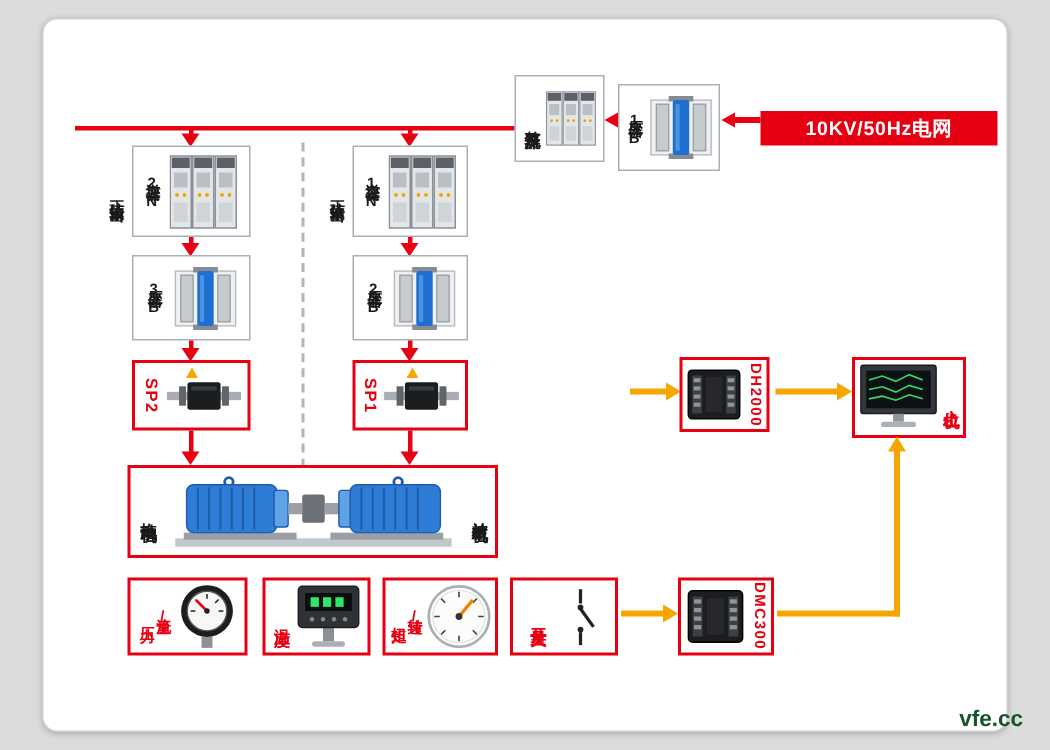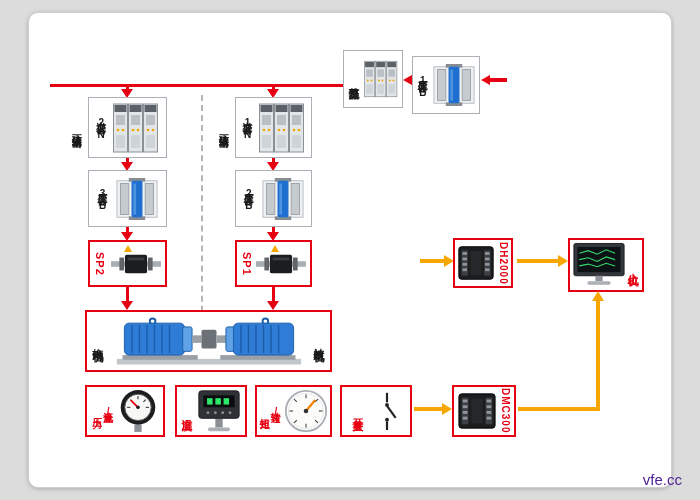--- a/index.html
+++ b/index.html
@@ -46,22 +46,22 @@
   .ah.up-yel{border-left:6px solid transparent;border-right:6px solid transparent;border-bottom:10px solid var(--yellow);}
   .ah.up-yel-sm{border-left:4px solid transparent;border-right:4px solid transparent;border-bottom:7px solid var(--yellow);}
   .banner{
     position:absolute;background:var(--red);color:#fff;font-weight:bold;
     font-size:13px;display:flex;align-items:center;justify-content:center;
     letter-spacing:.5px;
   }
   .dashed{position:absolute;width:0;border-left:2px dashed #b5b5b5;}
   .freelabel{position:absolute;display:flex;align-items:center;justify-content:center;}
   .watermark{
-    position:absolute;right:18px;bottom:12px;color:#4c1d95;
-    font-size:15px;font-weight:normal;
+    position:absolute;right:18px;bottom:12px;color:#14532d;
+    font-size:15px;font-weight:bold;
   }
   .icon{flex:0 0 auto;}
 </style>
 </head>
 <body>
 
 <svg width="0" height="0" style="position:absolute" aria-hidden="true">
   <defs>
     <symbol id="sym-cabinet" viewBox="0 0 46 50">
       <g stroke="#8a9096" stroke-width="1">
@@ -243,20 +243,21 @@
 
   <div class="node" style="left:412px;top:56px;width:68px;height:58px;">
     <span class="vlabel">变压器1B</span>
     <svg class="icon" width="42" height="48">
         <use href="#sym-transformer"></use>
       </svg>
   </div>
 
   <div class="ah left-red" style="left:481px;top:75px;"></div>
   <div class="seg" style="left:490px;top:78px;width:17px;height:4px;"></div>
+  <div class="banner" style="left:507px;top:74px;width:158px;height:23px;">10KV/50Hz电网</div>
 
   <div class="freelabel" style="left:68px;top:98px;width:18px;height:60px;">
     <span class="vlabel">正弦波输出</span>
   </div>
   <div class="freelabel" style="left:215px;top:98px;width:18px;height:60px;">
     <span class="vlabel">正弦波输出</span>
   </div>
 
   <div class="node" style="left:88px;top:97px;width:79px;height:61px;">
     <span class="vlabel">逆变器2N</span>

